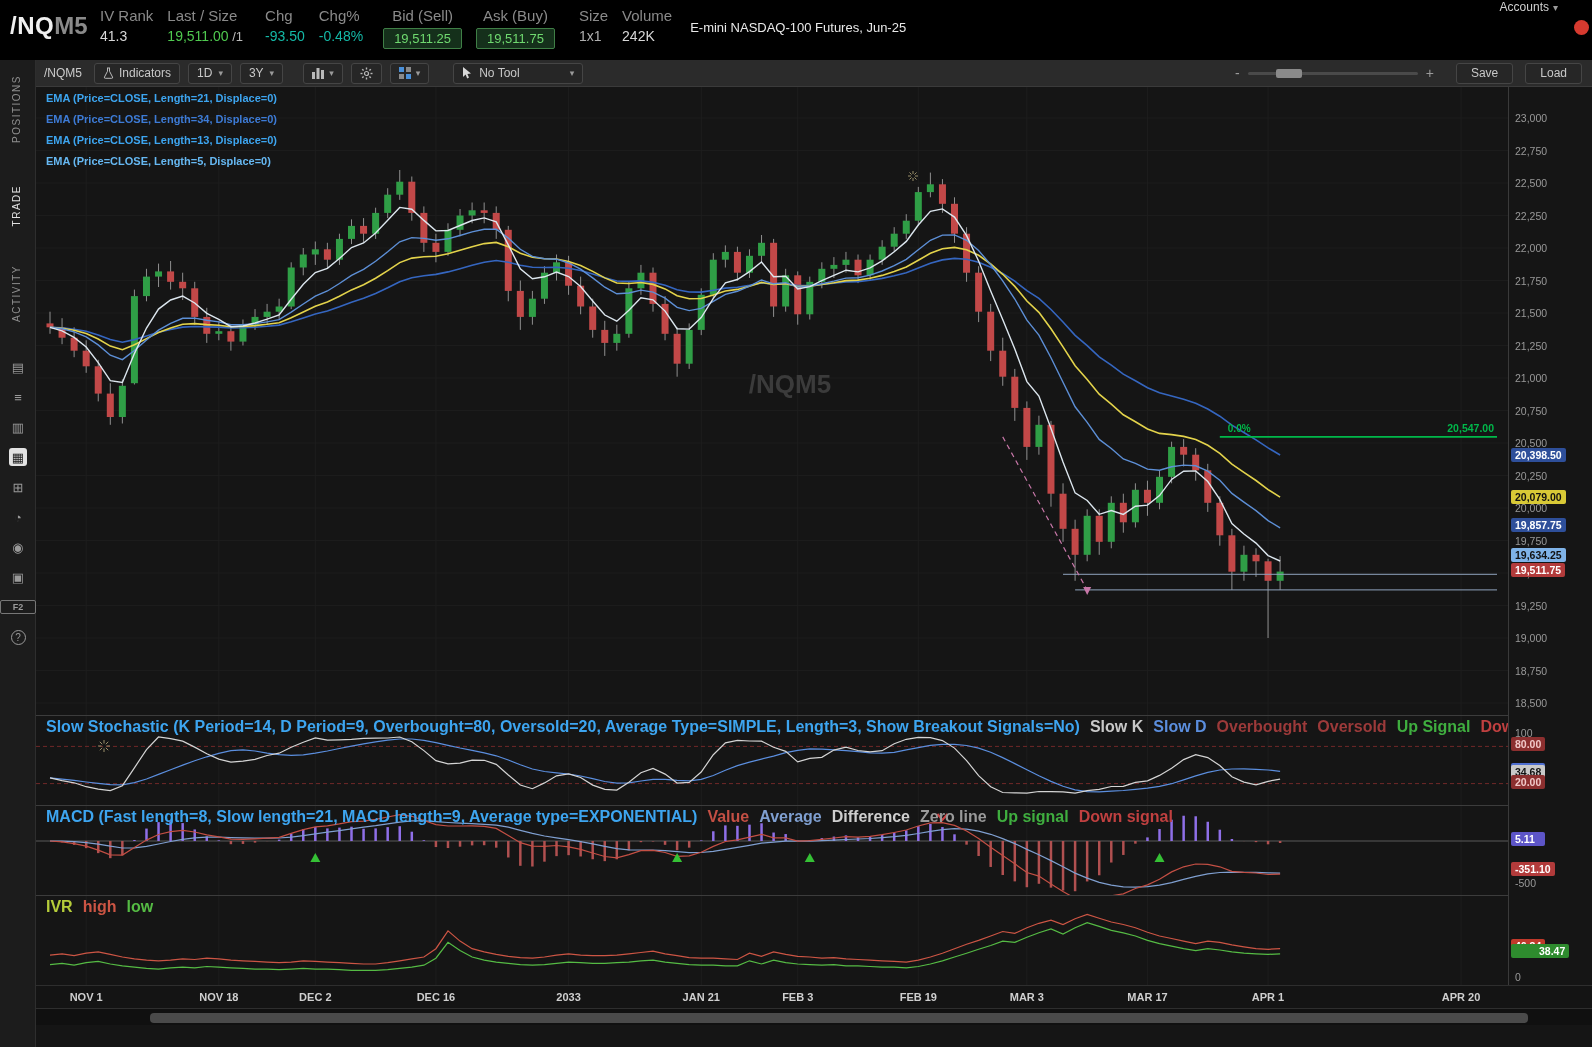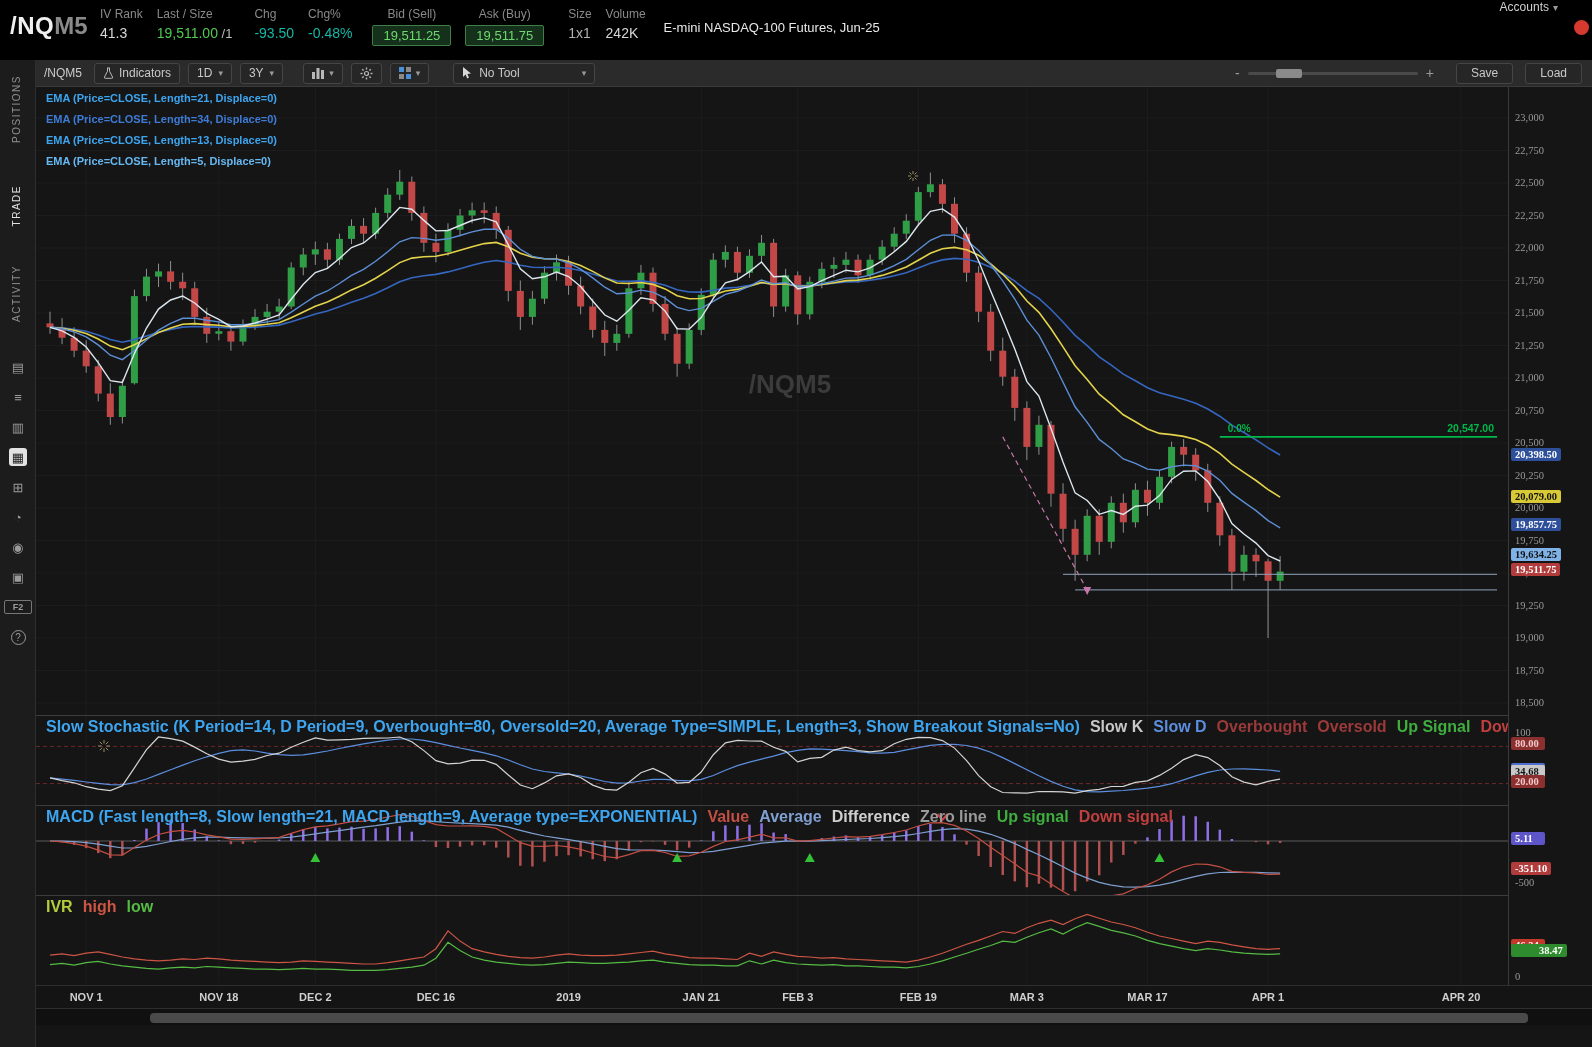--- a/index.html
+++ b/index.html
@@ -5,21 +5,21 @@
   * { box-sizing: border-box; margin: 0; padding: 0; }
   html,body { width:1592px; height:1047px; background:#000; font-family:"Liberation Sans", sans-serif; overflow:hidden; }
   #app { position:relative; width:1592px; height:1047px; background:#000; }
 
   
   #hdr { position:absolute; top:0; left:0; width:1592px; height:60px; background:#000; display:flex; align-items:flex-start; }
   .sym { padding:12px 0 0 10px; width:100px; white-space:nowrap; }
   .sym-main { color:#f0f0f0; font-size:24px; font-weight:bold; letter-spacing:0.5px; }
   .sym-suf { color:#8a8a8a; font-size:24px; font-weight:bold; }
   .hf { padding-top:7px; margin-right:14px; white-space:nowrap; }
-  .hl { color:#8a8a8a; font-size:12px; margin-bottom:4px; }
+  .hl { color:#8a8a8a; font-size:15px; margin-bottom:4px; }
   .hv { font-size:14px; color:#d8d8d8; }
   .hv-green { color:#4fc94f; }
   .hv-red { color:#14b8a6; }
   .hv-dim { color:#b0b0b0; }
   .hv-suffix { color:#bbb; font-size:13px; }
   .hf-center .hl { text-align:center; }
   .boxval { display:inline-block; padding:2px 10px; border:1px solid #3f7f46; background:#15301b; color:#6fd96f; border-radius:2px; font-size:13px; }
   .desc { padding-top:20px; color:#e8e8e8; font-size:13px; margin-left:4px; white-space:nowrap; }
   .accounts { margin-left:auto; margin-right:34px; color:#d0d0d0; font-size:12px; cursor:pointer; white-space:nowrap; }
   .accounts .caret { color:#9a9a9a; margin-left:4px; font-size:10px; }
@@ -27,21 +27,21 @@
 
   
   #sidebar { position:absolute; top:60px; left:0; width:36px; height:987px; background:#1c1c1c; border-right:1px solid #2e2e2e; }
   .vtab { position:absolute; left:11px; writing-mode:vertical-rl; transform:rotate(180deg); font-size:10px; letter-spacing:1.5px; color:#8f8f8f; cursor:pointer; }
   .vtab.active { color:#e0e0e0; }
   #side-icons { position:absolute; top:292px; left:0; width:36px; }
   .sicon { width:36px; height:30px; display:flex; align-items:center; justify-content:center; color:#9a9a9a; font-size:13px; cursor:pointer; }
   .sicon .g { display:flex; align-items:center; justify-content:center; width:18px; height:18px; border-radius:3px; }
   .sicon.active .g { background:#e2e2e2; color:#1a1a1a; }
   .sicon.help .g { border:1px solid #9a9a9a; border-radius:50%; font-size:10px; width:15px; height:15px; }
-  .sicon.f2 .g { font-size:9px; font-weight:bold; border:1px solid #777; border-radius:2px; width:28px; height:14px; }
+  .sicon.f2 .g { font-size:9px; font-weight:bold; border:1px solid #777; border-radius:2px; width:36px; height:14px; }
 
   
   #toolbar { position:absolute; top:60px; left:36px; width:1556px; height:27px; background:#2b2b2b; border-bottom:1px solid #3a3a3a; display:flex; align-items:center; padding:0 8px; }
   .tb-sym { color:#cccccc; font-size:12px; margin-right:12px; }
   .tb-btn { background:#262626; border:1px solid #454545; border-radius:3px; color:#c8c8c8; font-size:12px; height:21px; display:inline-flex; align-items:center; padding:0 8px; margin-right:8px; cursor:pointer; white-space:nowrap; font-family:"Liberation Sans", sans-serif; }
   .tb-btn .caret { color:#9a9a9a; font-size:9px; margin-left:5px; }
   .tb-btn svg { margin-right:0; }
   .tb-btn span + .caret { margin-left:6px; }
   .tb-right { margin-left:auto; display:flex; align-items:center; }
   .zoomsign { color:#9a9a9a; font-size:14px; margin:0 8px; cursor:pointer; }
@@ -61,21 +61,21 @@
 
   #study-labels { position:absolute; top:5px; left:10px; }
   #study-labels div { font-size:11px; font-weight:bold; height:21px; cursor:pointer; }
 
   .legend { position:absolute; left:10px; white-space:nowrap; font-size:16px; font-weight:bold; }
   #stoch-legend { top:631px; }
   #macd-legend  { top:721px; }
   #ivr-legend   { top:811px; }
   .legend span { margin-right:10px; }
 
-  #right-axis { position:absolute; left:1472px; top:0; width:84px; height:921px; border-left:1px solid #3a3a3a; background:#151515;font-family:Liberation Serif, serif; }
+  #right-axis { position:absolute; left:1472px; top:0; width:84px; height:921px; border-left:1px solid #3a3a3a; background:#151515; }
   .tick { position:absolute; left:6px; color:#999; font-size:10.5px; white-space:nowrap; }
   .badge { position:absolute; left:2px; padding:1px 4px; font-size:10.5px; font-weight:bold; border-radius:2px; min-width:34px; min-height:13px; white-space:nowrap; }
 
   #xaxis { position:absolute; top:898px; left:0; width:1556px; height:23px; background:#141414; border-top:1px solid #2e2e2e; }
   .xlabel { position:absolute; top:5px; width:52px; text-align:center; color:#cfcfcf; font-size:11px; font-weight:bold; white-space:nowrap; }
 
   #scrollbar { position:absolute; top:921px; left:0; width:1556px; height:17px; background:#101010; border-top:1px solid #2e2e2e; cursor:pointer; }
   #sb-thumb { position:absolute; top:4px; left:114px; width:1378px; height:10px; background:#4a4a4a; border-radius:4px; cursor:grab; }
 </style>
 </head>
@@ -205,21 +205,21 @@
     </button>
     <button class="tb-btn">
       <svg width="12" height="12" viewBox="0 0 12 12">
           <rect x="0" y="0" width="5" height="5" fill="#4a90d9"></rect>
           <rect x="7" y="0" width="5" height="5" fill="#8a8a8a"></rect>
           <rect x="0" y="7" width="5" height="5" fill="#8a8a8a"></rect>
           <rect x="7" y="7" width="5" height="5" fill="#4a90d9"></rect>
         </svg>
       <span class="caret">▾</span>
     </button>
-    <button class="tb-btn" style="margin-left:16px; width:142px; justify-content:flex-start;">
+    <button class="tb-btn" style="margin-left:16px; width:130px; justify-content:flex-start;">
       <svg width="10" height="12" viewBox="0 0 10 12" style="margin-right:7px;">
           <path d="M1 0 L1 10 L3.6 7.6 L5.2 11.4 L7 10.6 L5.4 6.9 L9 6.6 Z" fill="#d8d8d8"></path>
         </svg>
       <span>No Tool</span>
       <span class="caret" style="margin-left:auto;">▾</span>
     </button>
     <div class="tb-right">
       <span class="zoomsign">-</span>
       <div class="slider">
         <div class="slider-track"></div>
@@ -748,21 +748,21 @@
         <div class="badge" style="top: 774.843px; background: rgb(178, 59, 59); color: rgb(255, 255, 255);">-351.10</div>
         <div class="tick" style="top: 883.96px;">0</div>
         <div class="badge" style="top: 852.488px; background: rgb(192, 57, 43); color: rgb(255, 255, 255);">46.34</div>
         <div class="badge" style="top: 857.493px; background: rgb(46, 139, 46); color: rgb(255, 255, 255); padding-left: 28px;">38.47</div>
       </div>
     <div id="xaxis">
         <div class="xlabel" style="left: 24.18px;">NOV 1</div>
         <div class="xlabel" style="left: 156.84px;">NOV 18</div>
         <div class="xlabel" style="left: 253.32px;">DEC 2</div>
         <div class="xlabel" style="left: 373.92px;">DEC 16</div>
-        <div class="xlabel" style="left: 506.58px;">2019</div>
+        <div class="xlabel" style="left: 506.58px;">2033</div>
         <div class="xlabel" style="left: 639.24px;">JAN 21</div>
         <div class="xlabel" style="left: 735.72px;">FEB 3</div>
         <div class="xlabel" style="left: 856.32px;">FEB 19</div>
         <div class="xlabel" style="left: 964.86px;">MAR 3</div>
         <div class="xlabel" style="left: 1085.46px;">MAR 17</div>
         <div class="xlabel" style="left: 1206.06px;">APR 1</div>
         <div class="xlabel" style="left: 1399.02px;">APR 20</div>
       </div>
     <div id="scrollbar">
       <div id="sb-thumb"></div>

